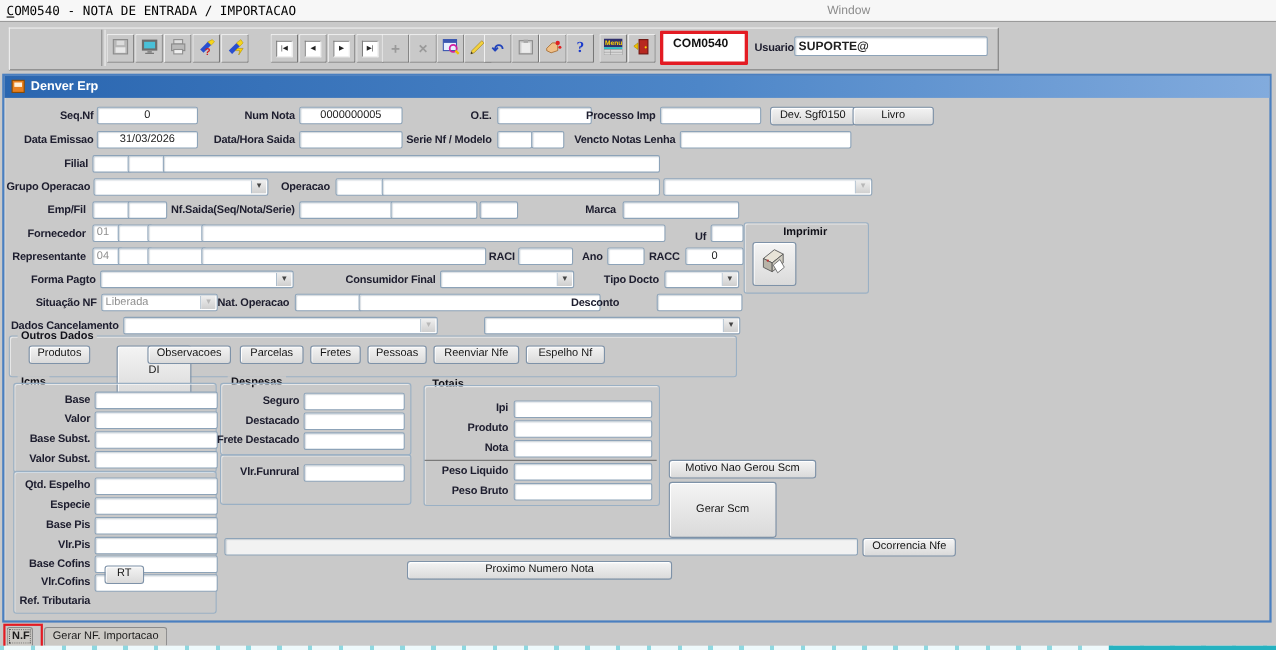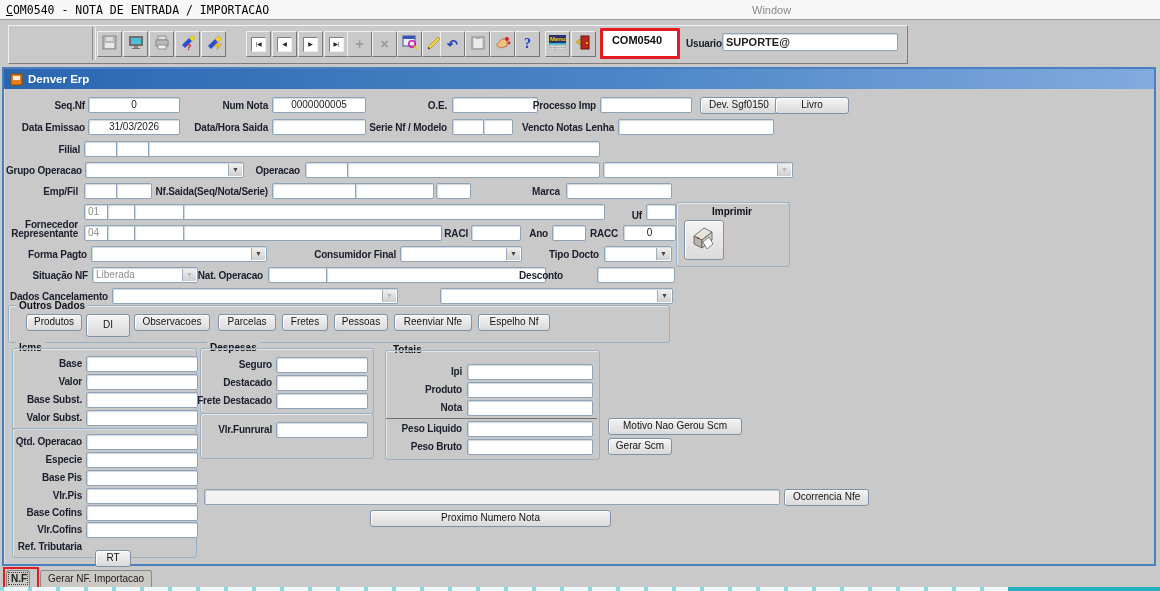--- a/index.html
+++ b/index.html
@@ -215,21 +215,21 @@
 <div class="lbl" style="left:20px;top:186px;width:58px">Emp/Fil</div>
 <div class="fld" style="left:84px;top:183px;width:28px"></div>
 <div class="fld" style="left:116px;top:183px;width:28px"></div>
 <div class="lbl" style="left:148px;top:186px;width:120px">Nf.Saida(Seq/Nota/Serie)</div>
 <div class="fld" style="left:272px;top:183px;width:78px"></div>
 <div class="fld" style="left:355px;top:183px;width:71px"></div>
 <div class="fld" style="left:436px;top:183px;width:27px"></div>
 <div class="lbl" style="left:528px;top:186px;width:32px">Marca</div>
 <div class="fld" style="left:566px;top:183px;width:98px"></div>
 
-<div class="lbl" style="left:8px;top:219px;width:70px">Fornecedor</div>
+<div class="lbl" style="left:8px;top:207px;width:70px">Fornecedor</div>
 <div class="fld ro" style="left:84px;top:204px;width:20px">01</div>
 <div class="fld" style="left:107px;top:204px;width:24px"></div>
 <div class="fld" style="left:134px;top:204px;width:46px"></div>
 <div class="fld" style="left:183px;top:204px;width:414px"></div>
 <div class="lbl" style="left:616px;top:210px;width:26px">Uf</div>
 <div class="fld" style="left:646px;top:204px;width:22px"></div>
 
 <div class="lbl" style="left:2px;top:228px;width:76px">Representante</div>
 <div class="fld ro" style="left:84px;top:225px;width:20px">04</div>
 <div class="fld" style="left:107px;top:225px;width:24px"></div>
@@ -279,55 +279,55 @@
 <div class="fld dd dis" style="left:112px;top:288px;width:278px">
     <span class="arr">▼</span>
   </div>
 <div class="fld dd" style="left:440px;top:288px;width:225px">
     <span class="arr">▼</span>
   </div>
 
 <div class="gbox" style="left:8px;top:305px;width:660px;height:36px"></div>
 <div class="gtitle" style="left:16px;top:300px">Outros Dados</div>
 <div class="btn" style="left:26px;top:314px;width:54px;padding:0">Produtos</div>
-<div class="btn" style="left:86px;top:314px;width:36px;padding:3px">DI</div>
+<div class="btn" style="left:106px;top:314px;width:36px;padding:15px">DI</div>
 <div class="btn" style="left:134px;top:314px;width:74px;padding:0">Observacoes</div>
 <div class="btn" style="left:218px;top:314px;width:56px;padding:0">Parcelas</div>
 <div class="btn" style="left:282px;top:314px;width:44px;padding:0">Fretes</div>
 <div class="btn" style="left:334px;top:314px;width:52px;padding:0">Pessoas</div>
 <div class="btn" style="left:394px;top:314px;width:76px;padding:0">Reenviar Nfe</div>
 <div class="btn" style="left:478px;top:314px;width:70px;padding:0">Espelho Nf</div>
 
 <div class="gtitle" style="left:16px;top:342px">Icms</div>
 <div class="gbox" style="left:12px;top:348px;width:183px;height:80px"></div>
 <div class="gbox" style="left:12px;top:428px;width:183px;height:128px"></div>
 
 <div class="lbl" style="left:8px;top:358px;width:74px">Base</div>
 <div class="fld" style="left:86px;top:356px;width:104px"></div>
 <div class="lbl" style="left:8px;top:376px;width:74px">Valor</div>
 <div class="fld" style="left:86px;top:374px;width:104px"></div>
 <div class="lbl" style="left:8px;top:394px;width:74px">Base Subst.</div>
 <div class="fld" style="left:86px;top:392px;width:104px"></div>
 <div class="lbl" style="left:8px;top:412px;width:74px">Valor Subst.</div>
 <div class="fld" style="left:86px;top:410px;width:104px"></div>
 
-<div class="lbl" style="left:8px;top:436px;width:74px">Qtd. Operacao</div>
+<div class="lbl" style="left:8px;top:436px;width:74px">Qtd. Espelho</div>
 <div class="fld" style="left:86px;top:434px;width:104px"></div>
 <div class="lbl" style="left:8px;top:454px;width:74px">Especie</div>
 <div class="fld" style="left:86px;top:452px;width:104px"></div>
 <div class="lbl" style="left:8px;top:472px;width:74px">Base Pis</div>
 <div class="fld" style="left:86px;top:470px;width:104px"></div>
 <div class="lbl" style="left:8px;top:490px;width:74px">Vlr.Pis</div>
 <div class="fld" style="left:86px;top:488px;width:104px"></div>
 <div class="lbl" style="left:8px;top:507px;width:74px">Base Cofins</div>
 <div class="fld" style="left:86px;top:505px;width:104px"></div>
 <div class="lbl" style="left:8px;top:524px;width:74px">Vlr.Cofins</div>
 <div class="fld" style="left:86px;top:522px;width:104px"></div>
 <div class="lbl" style="left:8px;top:541px;width:74px">Ref. Tributaria</div>
-<div class="btn" style="left:95px;top:550px;width:34px;padding:0">RT</div>
+<div class="btn" style="left:95px;top:514px;width:34px;padding:0">RT</div>
 
 <div class="gtitle" style="left:207px;top:342px">Despesas</div>
 <div class="gbox" style="left:200px;top:348px;width:172px;height:64px"></div>
 <div class="gbox" style="left:200px;top:413px;width:172px;height:44px"></div>
 <div class="lbl" style="left:190px;top:359px;width:82px">Seguro</div>
 <div class="fld" style="left:276px;top:357px;width:84px"></div>
 <div class="lbl" style="left:190px;top:377px;width:82px">Destacado</div>
 <div class="fld" style="left:276px;top:375px;width:84px"></div>
 <div class="lbl" style="left:190px;top:395px;width:82px">Frete Destacado</div>
 <div class="fld" style="left:276px;top:393px;width:84px"></div>
@@ -342,21 +342,21 @@
 <div class="fld" style="left:467px;top:382px;width:118px"></div>
 <div class="lbl" style="left:380px;top:402px;width:82px">Nota</div>
 <div class="fld" style="left:467px;top:400px;width:118px"></div>
 <div class="abs" style="left:386px;top:418px;width:211px;height:1px;background:#707070"></div>
 <div class="lbl" style="left:380px;top:423px;width:82px">Peso Liquido</div>
 <div class="fld" style="left:467px;top:421px;width:118px"></div>
 <div class="lbl" style="left:380px;top:441px;width:82px">Peso Bruto</div>
 <div class="fld" style="left:467px;top:439px;width:118px"></div>
 
 <div class="btn" style="left:608px;top:418px;width:132px;padding:0">Motivo Nao Gerou Scm</div>
-<div class="btn" style="left:608px;top:438px;width:62px;padding:0">Gerar Scm</div>
+<div class="btn" style="left:608px;top:438px;width:62px;padding:17px">Gerar Scm</div>
 
 <div class="fld bar ro" style="left:204px;top:489px;width:568px"></div>
 <div class="btn" style="left:784px;top:489px">Ocorrencia Nfe</div>
 <div class="btn" style="left:370px;top:510px;width:239px;padding:0">Proximo Numero Nota</div>
 
 <div class="abs" style="left:3px;top:567px;width:32px;height:21px;border:2px solid #e31b23"></div>
 <div class="tab" style="left:6px;top:570px;width:14px;height:16px;padding:0 4px;font-weight:bold;outline:1px dotted #444;outline-offset:-3px">N.F</div>
 <div class="tab" style="left:40px;top:570px;height:16px">Gerar NF. Importacao</div>
 
 <div class="abs" style="left:0;top:587px;width:1160px;height:4px;background:repeating-linear-gradient(90deg,#8fd8e0 0 4px,#eef9fb 4px 28px)"></div>

